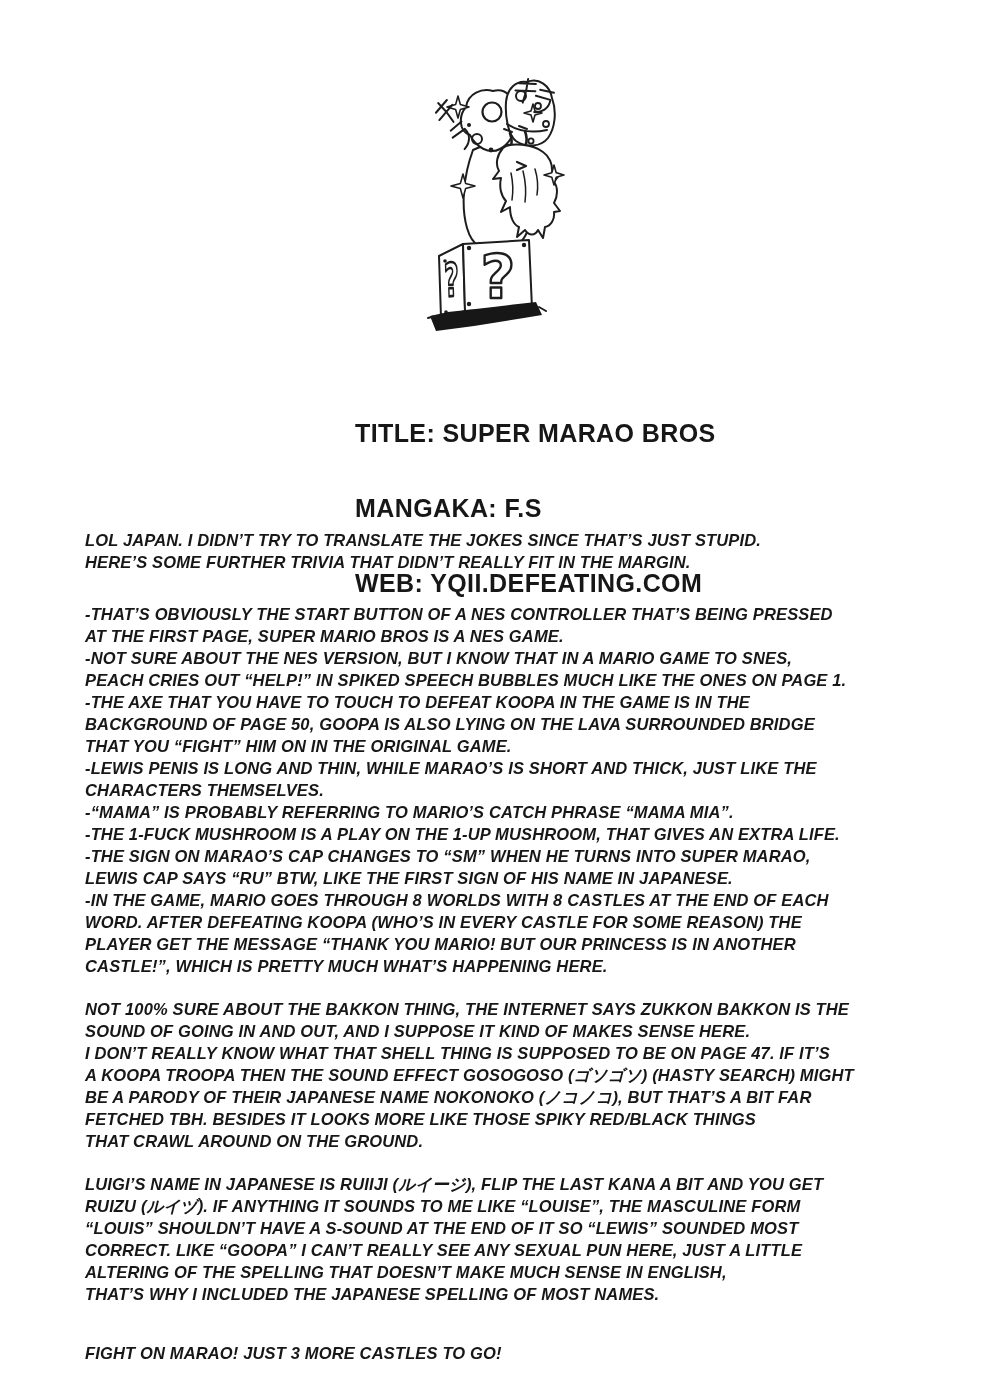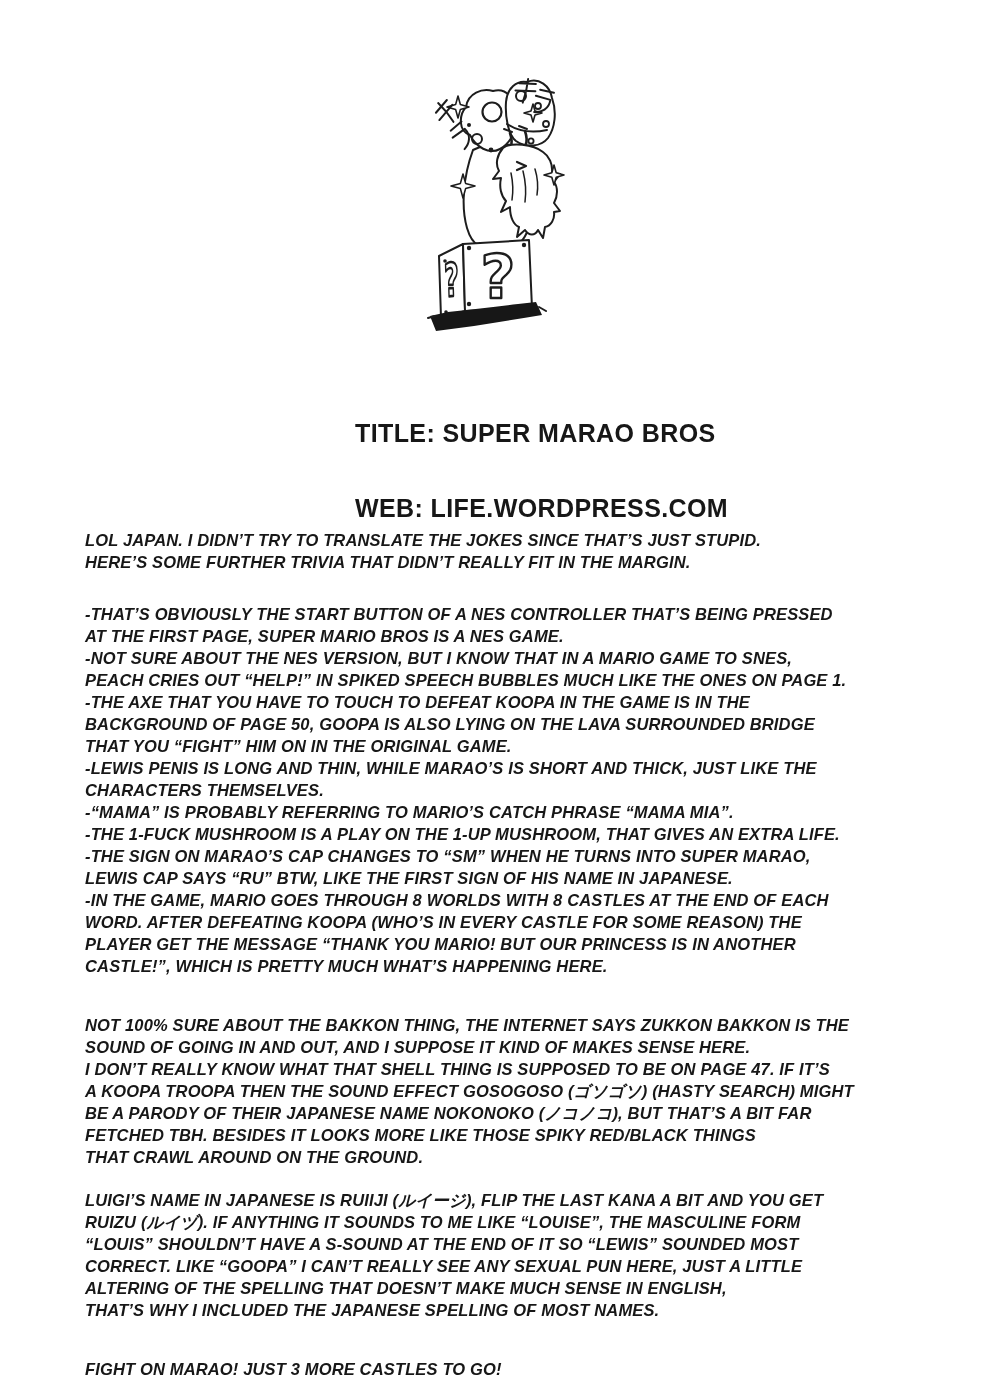--- a/index.html
+++ b/index.html
@@ -13,21 +13,21 @@
     position:absolute;left:355px;top:371px;
     font-size:25px;font-weight:bold;line-height:25px;letter-spacing:.4px;
     white-space:pre;
   }
   .notes{
     position:absolute;left:85px;top:529px;width:875px;
     font-size:16.5px;font-weight:bold;line-height:22px;letter-spacing:.15px;font-style:italic;
   }
   .notes p{margin:0;white-space:pre;}
   .notes p.intro{margin-bottom:30px;}
-  .notes p.trivia{margin-bottom:37px;}
+  .notes p.trivia{margin-bottom:21px;}
   .notes p.bakkon{margin-bottom:21px;}
   .notes p.luigi{margin-bottom:37px;}
 </style>
 </head>
 <body>
 
 <div>
 
   <svg class="sketch" width="165" height="290" viewBox="0 0 165 290" xmlns="http://www.w3.org/2000/svg">
     <g stroke="#1d1d1d" fill="none" stroke-linecap="round" stroke-linejoin="round">
@@ -111,21 +111,22 @@
         <g transform="translate(22,5)">
           <path d="M2,2 L16,0 M0,9 L15,8 C17,17 11,23 4,25"></path>
         </g>
       </g>
 
     </g>
   </svg>
 
   <div class="credits">
     <div>TITLE: SUPER MARAO BROS</div>
-    <div>WEB: LIFE.WORDPRESS.COM</div>
+    <div>MANGAKA: F.S</div>
+    <div>WEB: YQII.DEFEATING.COM</div>
   </div>
 
   <div class="notes">
     <p class="intro">LOL JAPAN. I DIDN’T TRY TO TRANSLATE THE JOKES SINCE THAT’S JUST STUPID.
 HERE’S SOME FURTHER TRIVIA THAT DIDN’T REALLY FIT IN THE MARGIN.</p>
     <p class="trivia">-THAT’S OBVIOUSLY THE START BUTTON OF A NES CONTROLLER THAT’S BEING PRESSED
 AT THE FIRST PAGE, SUPER MARIO BROS IS A NES GAME.
 -NOT SURE ABOUT THE NES VERSION, BUT I KNOW THAT IN A MARIO GAME TO SNES,
 PEACH CRIES OUT “HELP!” IN SPIKED SPEECH BUBBLES MUCH LIKE THE ONES ON PAGE 1.
 -THE AXE THAT YOU HAVE TO TOUCH TO DEFEAT KOOPA IN THE GAME IS IN THE

